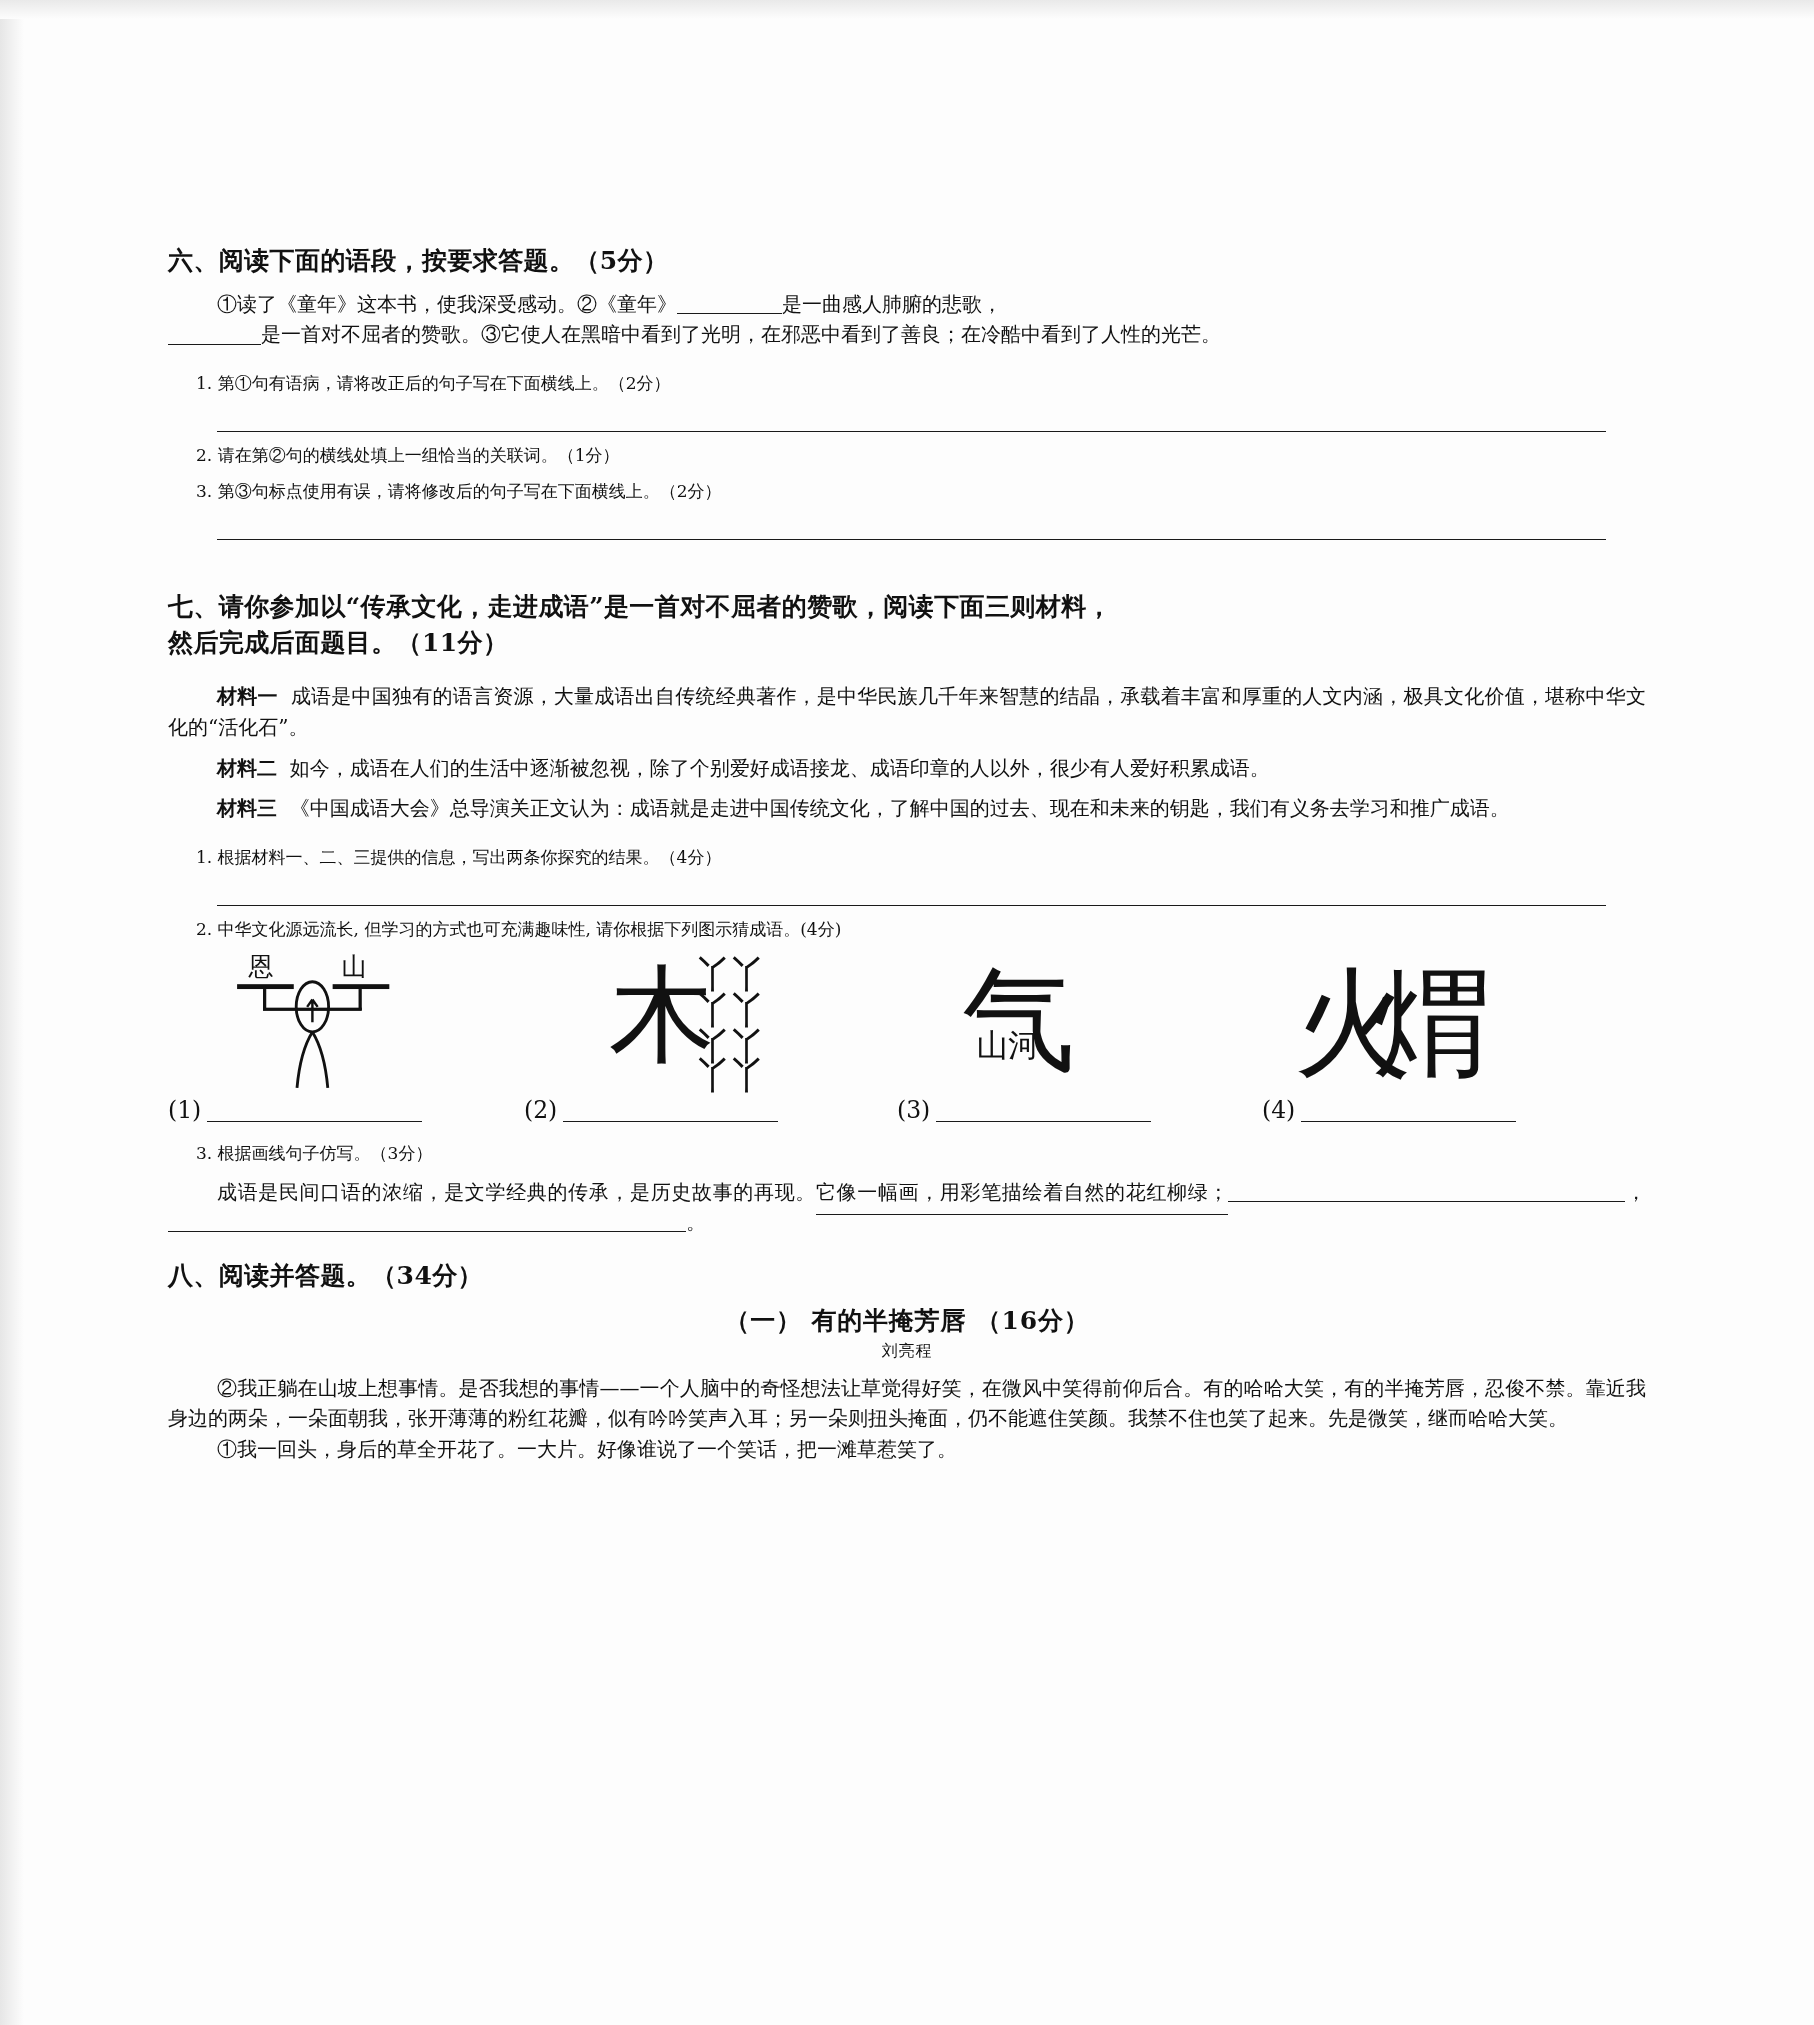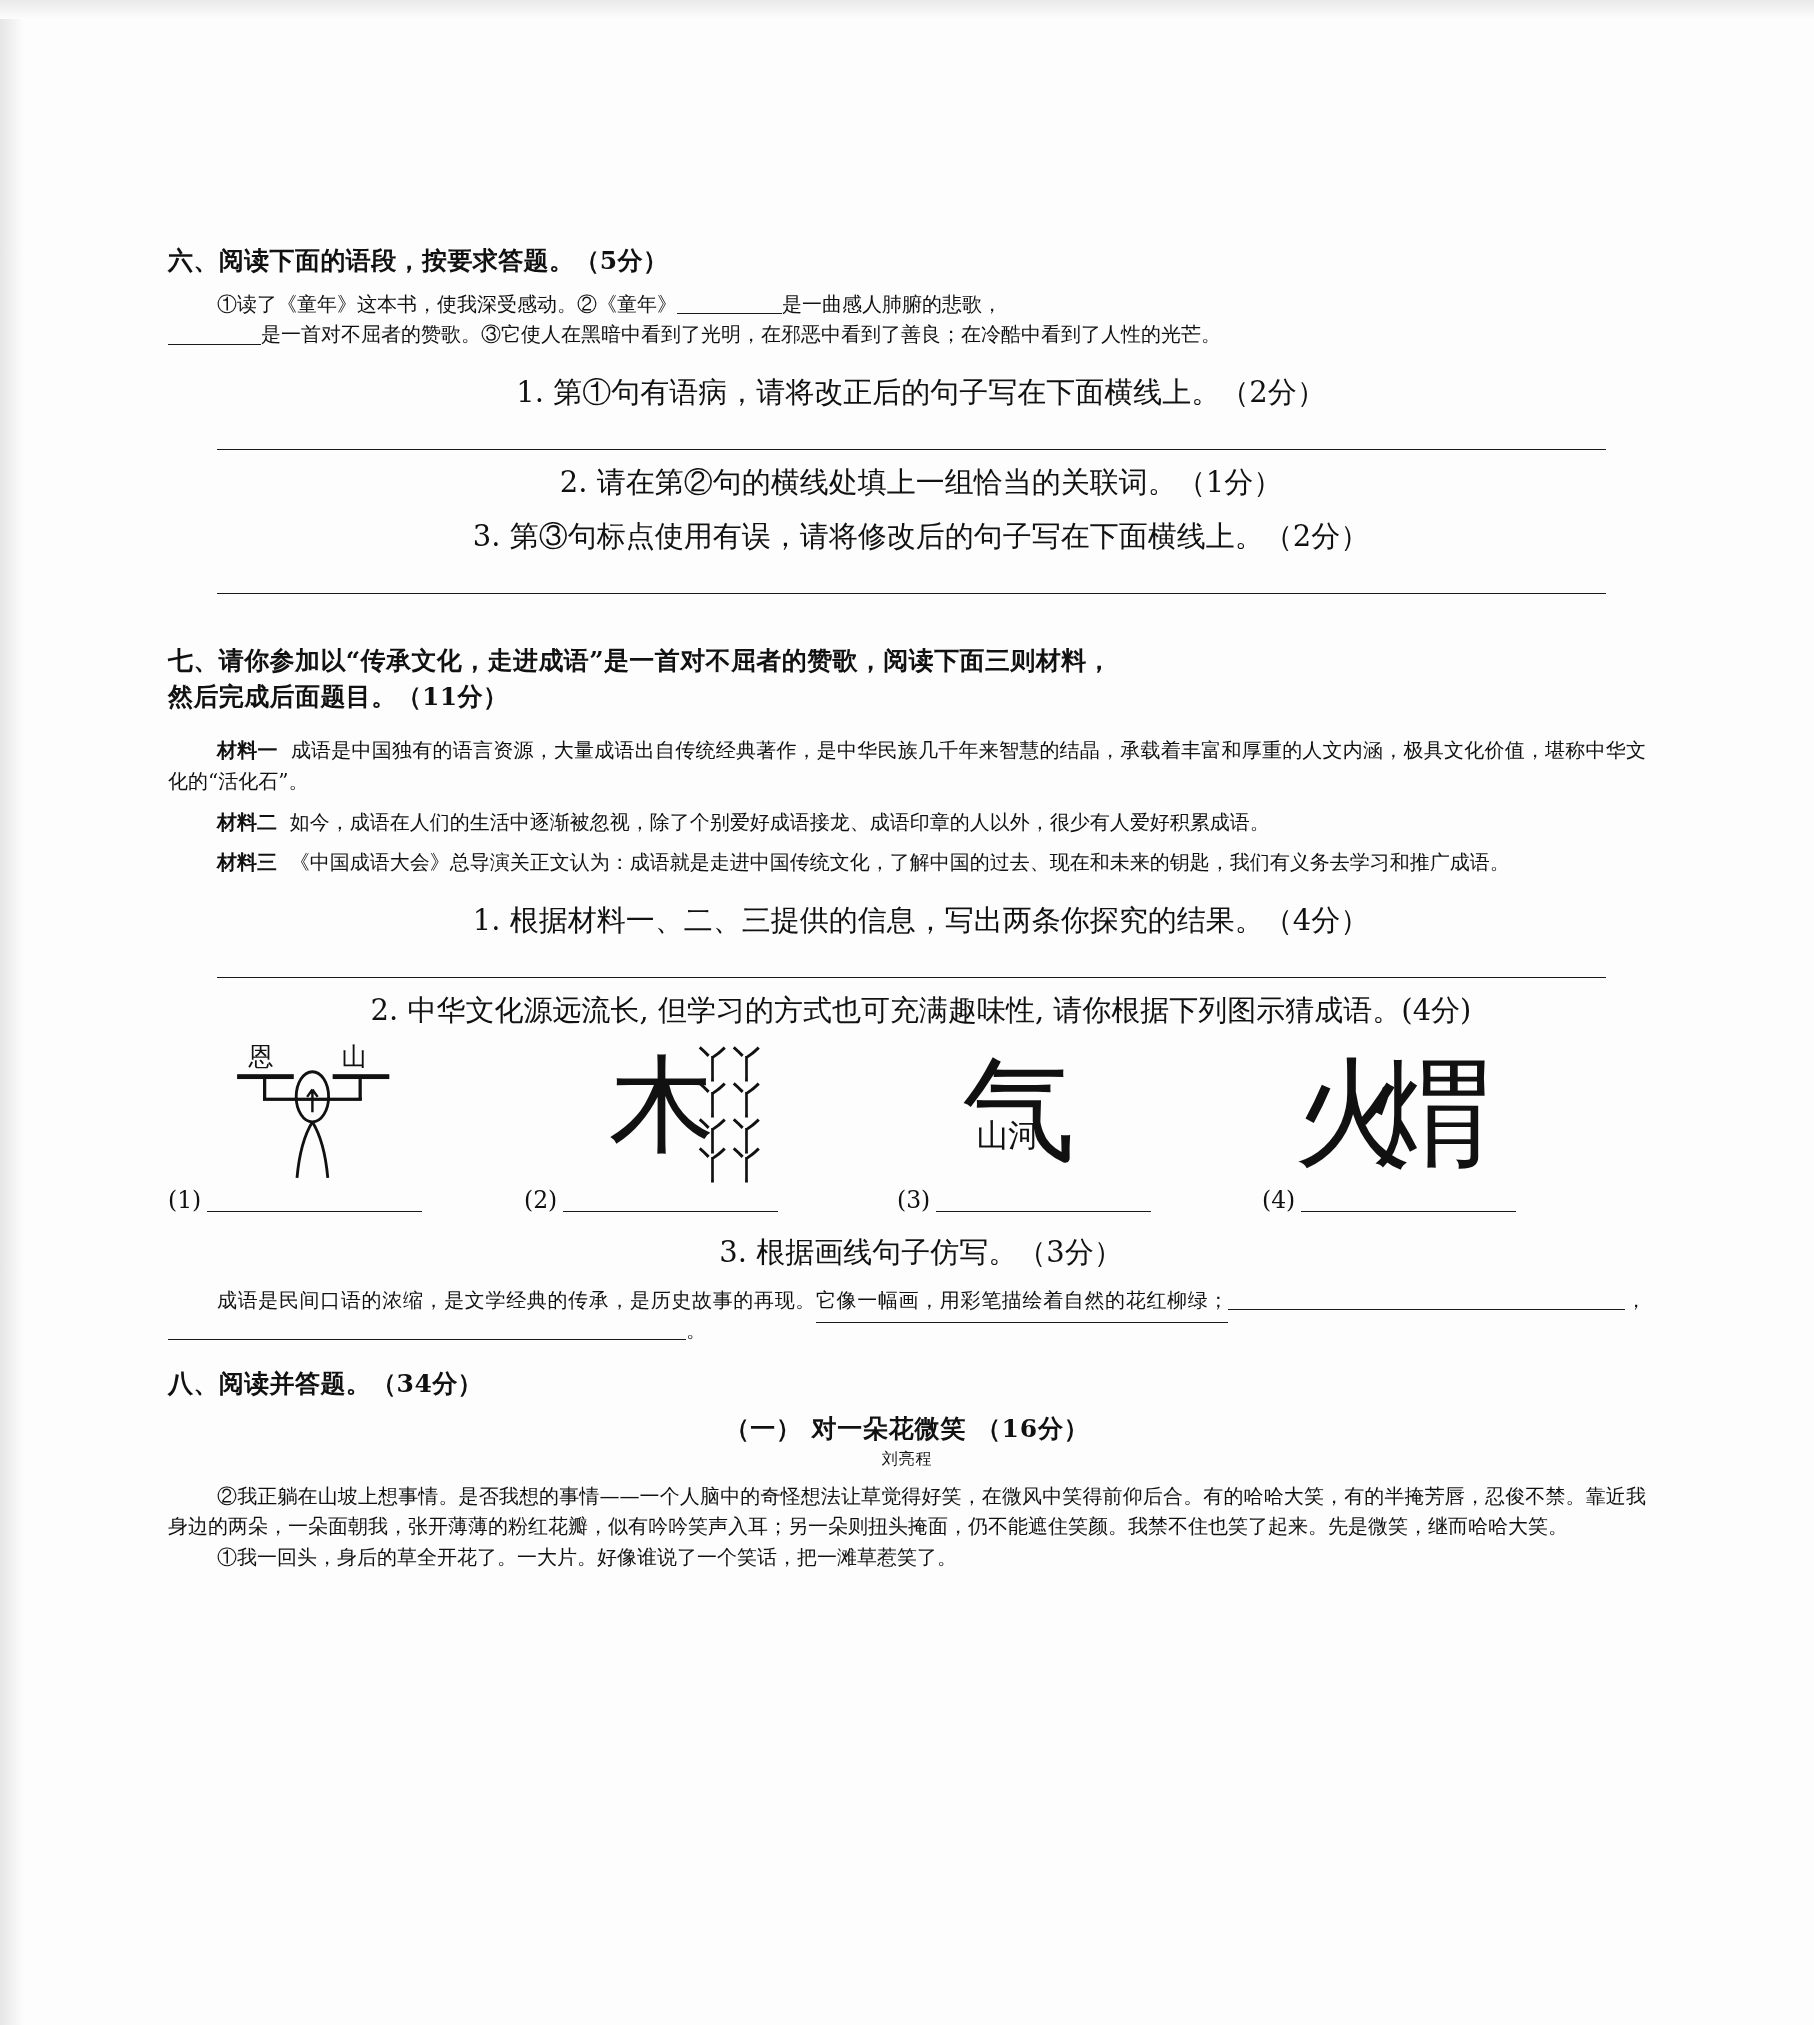--- a/index.html
+++ b/index.html
@@ -55,25 +55,24 @@
   }
   .para {
     font-size: 20px;
     line-height: 1.52;
     margin: 0;
     text-align: justify;
     text-justify: inter-ideograph;
   }
   .indent2 { text-indent: 49px; }
   .qline {
-    font-size: 29px;
+    font-size: 17px;
     line-height: 1.5;
     margin: 0;
     text-indent: 28px;
-    text-align: center;
   }
   .mark { font-family: "DejaVu Serif", "Liberation Serif", serif; }
 
   .blank-inline {
     display: inline-block;
     border-bottom: 1.2px solid #1a1a1a;
     height: 22px;
     vertical-align: -3.2px;
   }
   .w-sm { width: 93px; }
@@ -281,21 +280,21 @@
     <div class="gap-s"></div>
 
     <p class="para indent2"><span>成语是民间口语的浓缩，是文学经典的传承，是历史故事的再现。</span><span class="underline-txt">它像一幅画，用彩笔描绘着自然的花红柳绿；</span><span class="fill-long" style="width:397px"></span><span>，</span><span class="fill-long" style="width:518px"></span><span>。</span></p>
 
     <div class="gap-m"></div>
 
     <p class="sec-head"><span>八、阅读并答题。</span><span class="mark">（34分）</span></p>
 
     <div class="gap-s"></div>
 
-    <p class="passage-title"><span>（一）</span> <span>对一朵花微笑</span> <span class="mark">（16分）</span></p>
+    <p class="passage-title"><span>（一）</span> <span>有的半掩芳唇</span> <span class="mark">（16分）</span></p>
 
     <p class="passage-author">刘亮程</p>
 
     <div class="gap-s"></div>
 
     <p class="para indent2">②我正躺在山坡上想事情。是否我想的事情——一个人脑中的奇怪想法让草觉得好笑，在微风中笑得前仰后合。有的哈哈大笑，有的半掩芳唇，忍俊不禁。靠近我身边的两朵，一朵面朝我，张开薄薄的粉红花瓣，似有吟吟笑声入耳；另一朵则扭头掩面，仍不能遮住笑颜。我禁不住也笑了起来。先是微笑，继而哈哈大笑。</p>
     <p class="para indent2">①我一回头，身后的草全开花了。一大片。好像谁说了一个笑话，把一滩草惹笑了。</p>
 
   </div>
 

